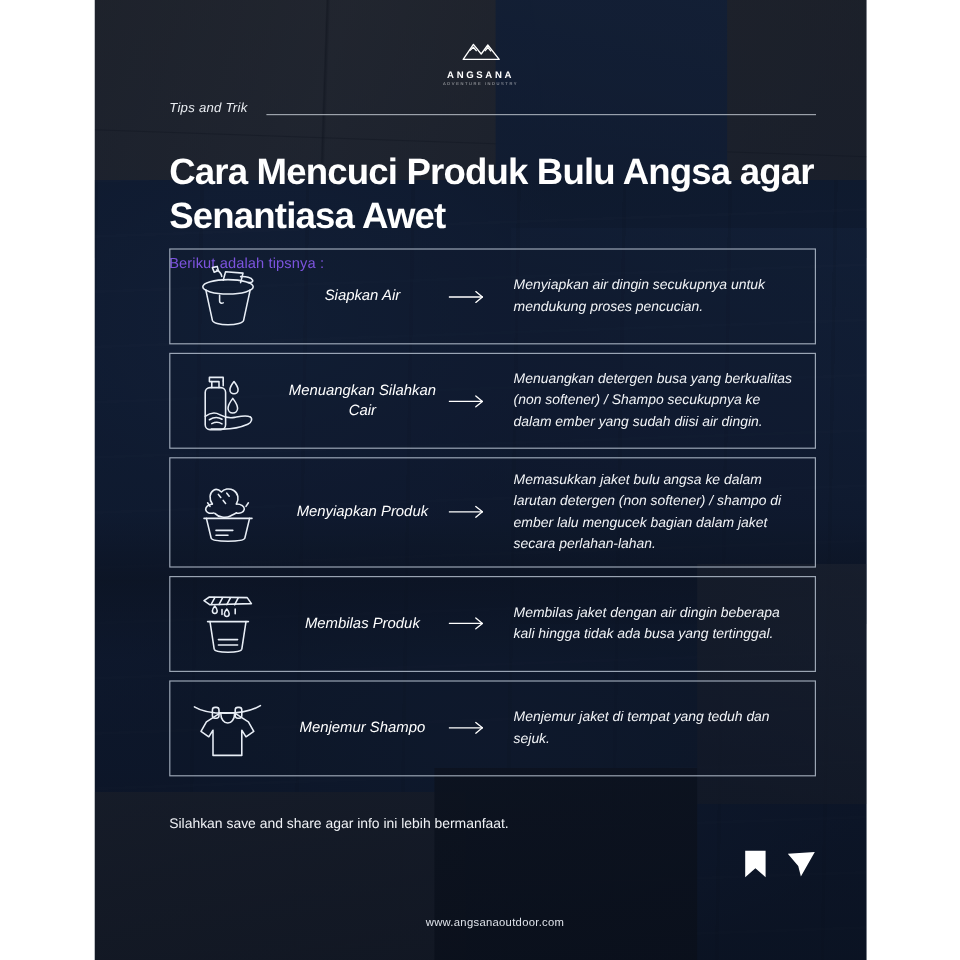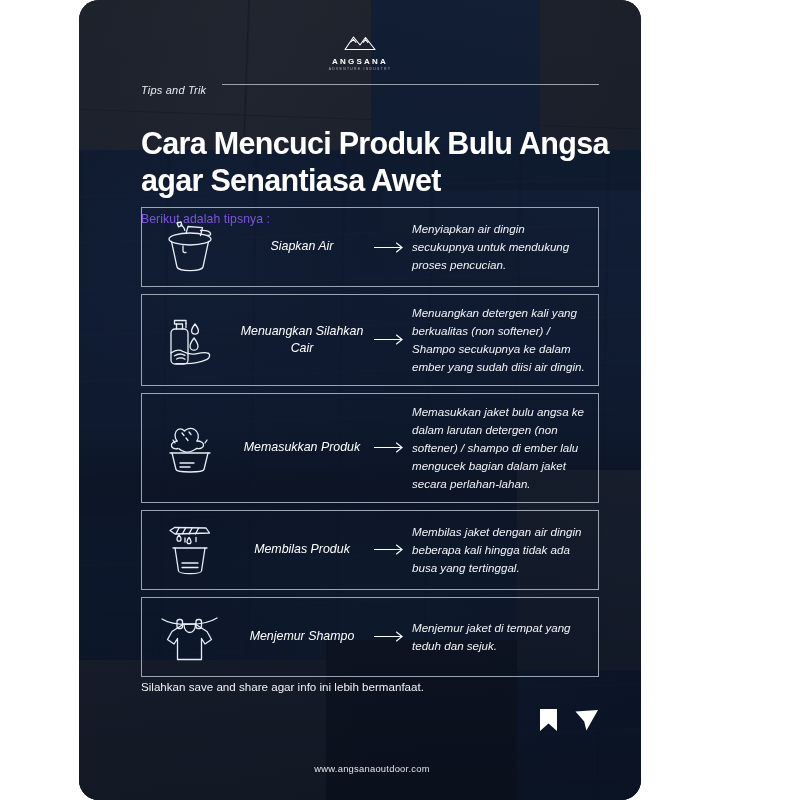--- a/index.html
+++ b/index.html
@@ -5,24 +5,23 @@
   * { box-sizing: border-box; margin: 0; padding: 0; }
   html, body {
     width: 800px; height: 800px;
     background: #ffffff;
     font-family: "Liberation Sans", sans-serif;
     overflow: hidden;
   }
   #poster {
     position: absolute;
     left: 79px; top: 0;
-    width: 562px; height: 800px;
+    width: 643px; height: 800px;
     overflow: hidden;
     background: #10192c;
-    border-radius: 20px;
   }
   
   .bg-layer { position: absolute; inset: 0; }
   .bg-concrete {
     position: absolute; left: 0; top: 0; width: 100%; height: 215px;
     background:
       linear-gradient(105deg, #3b3b3d 0%, #434345 30%, #3a3a3c 62%, #343437 100%);
   }
   .bg-concrete::after {
     content: ""; position: absolute; inset: 0;
@@ -92,21 +91,21 @@
     color: #ffffff; font-size: 8px; letter-spacing: 2.2px;
     font-weight: 700; margin-top: 2px;
   }
   .logo-sub {
     color: rgba(255,255,255,.62); font-size: 3.4px; letter-spacing: 1.3px;
     margin-top: 1px;
   }
 
   .kicker-row {
     position: absolute; left: 62px; right: 42px; top: 84px;
-    display: flex; align-items: flex-start; gap: 16px;
+    display: flex; align-items: flex-end; gap: 16px;
   }
   .kicker {
     color: #e9ecf1; font-size: 11px; font-style: italic;
     letter-spacing: .2px; white-space: nowrap;
   }
   .kicker-rule { flex: 1; height: 1px; background: rgba(225,230,238,.65); }
 
   .headline {
     position: absolute; left: 62px; right: 18px; top: 100px;
     color: #ffffff; font-size: 30.5px; font-weight: 700;
@@ -141,20 +140,21 @@
   }
   .tip-arrow {
     width: 46px; flex: 0 0 46px;
     display: flex; align-items: center; justify-content: center;
     color: #ffffff;
   }
   .tip-desc {
     flex: 1; display: flex; align-items: center;
     color: #f2f4f7; font-size: 11.6px; line-height: 1.55;
     padding: 9px 12px 9px 0;
+    margin-left: 16px;
   }
 
   .footer-note {
     position: absolute; left: 62px; top: 680px;
     color: #f0f2f6; font-size: 11.6px;
   }
   .footer-icons {
     position: absolute; right: 42px; top: 708px;
     display: flex; align-items: center; gap: 16px;
   }
@@ -245,38 +245,38 @@
             <path d="M46.5 42.4 C48.5 43.6 48 47 44.5 48.6 C39 51 31 52.6 24 52.6 L14 52.6"></path>
           </svg>
         </div>
         <div class="tip-label">Menuangkan Silahkan Cair</div>
         <div class="tip-arrow">
           <svg width="30" height="11" viewBox="0 0 30 11" fill="none" stroke="currentColor" stroke-width="1.1" stroke-linecap="round" stroke-linejoin="round">
             <path d="M0 5.5 H28"></path>
               <path d="M22.5 1 L28 5.5 L22.5 10"></path>
           </svg>
         </div>
-        <div class="tip-desc">Menuangkan detergen kali yang berkualitas (non softener) / Shampo secukupnya ke dalam ember yang sudah diisi air dingin.</div>
+        <div class="tip-desc">Menuangkan detergen busa yang berkualitas (non softener) / Shampo secukupnya ke dalam ember yang sudah diisi air dingin.</div>
       </div>
 
       <div class="tip-row">
         <div class="tip-icon">
           <svg width="60" height="58" viewBox="0 0 60 58" fill="none" stroke="#e8eef6" stroke-width="1.3" stroke-linecap="round" stroke-linejoin="round">
             <path d="M17 22 C14 18 14.5 12.5 18 10.5 C20.5 9 23 10.5 24.5 12 C26.5 9.5 31 8.5 34.5 10.5 C38.5 12.8 39.5 18 37 22"></path>
             <path d="M17 22 C13.5 22.5 11 24.5 11.5 27 C12 29.3 15 30.3 18 29.5"></path>
             <path d="M37 22 C41 22 44 24 43.5 26.6 C43 29 40 30.2 37 29.4"></path>
             <path d="M19 29.8 C22 33 28 34 32 32 C34.5 30.7 36 30 37 29.4"></path>
             <path d="M22 14 L24 16.5 M29 13 L31 15.5 M26 19 L28 21.5"></path>
             <path d="M10 34 H50"></path>
             <path d="M12 34 L16 50.5 C16.3 52 22 53 30 53 C38 53 43.7 52 44 50.5 L48 34"></path>
             <path d="M20 44 H34 M20 48 H30"></path>
             <path d="M15 24 L13 21 M45 24 L47 21"></path>
           </svg>
         </div>
-        <div class="tip-label">Memasukkan Produk</div>
+        <div class="tip-label">Menyiapkan Produk</div>
         <div class="tip-arrow">
           <svg width="30" height="11" viewBox="0 0 30 11" fill="none" stroke="currentColor" stroke-width="1.1" stroke-linecap="round" stroke-linejoin="round">
             <path d="M0 5.5 H28"></path>
               <path d="M22.5 1 L28 5.5 L22.5 10"></path>
           </svg>
         </div>
         <div class="tip-desc">Memasukkan jaket bulu angsa ke dalam larutan detergen (non softener) / shampo di ember lalu mengucek bagian dalam jaket secara perlahan-lahan.</div>
       </div>
 
       <div class="tip-row">

